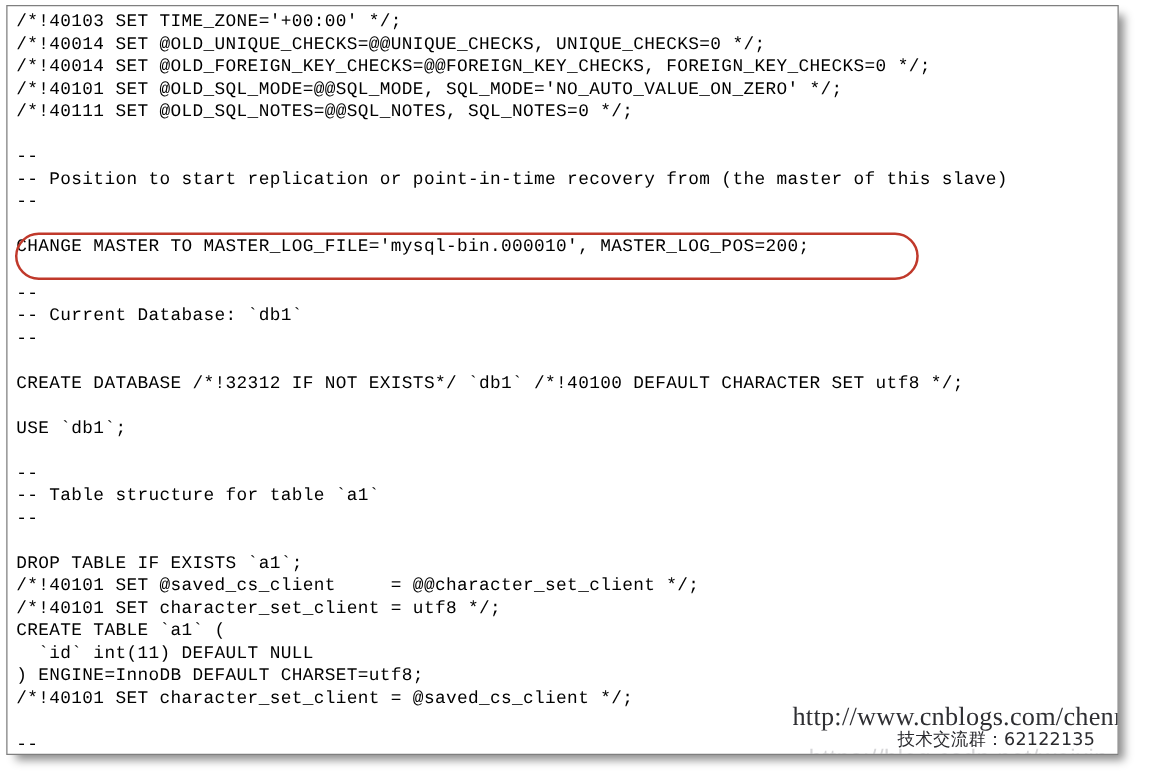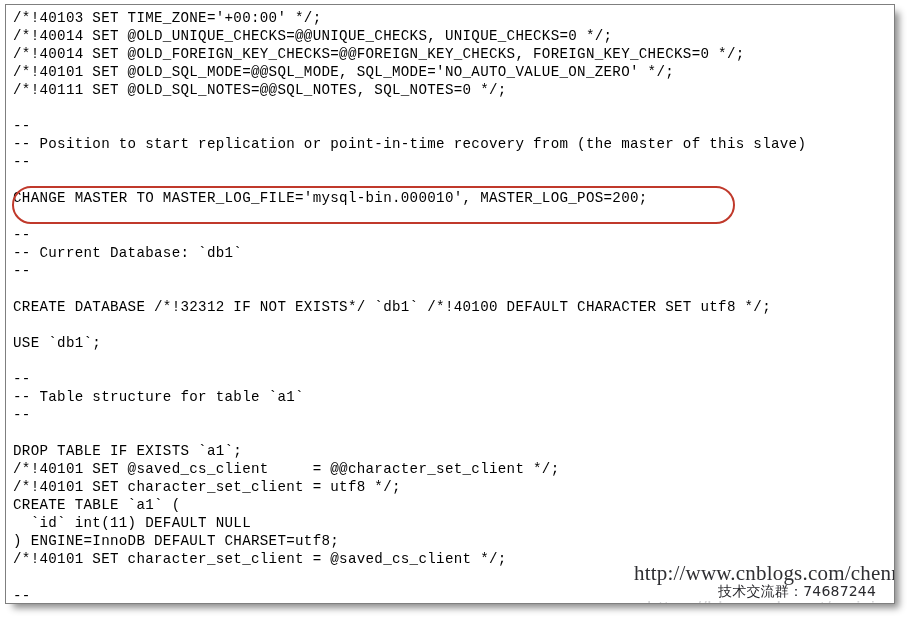--- a/index.html
+++ b/index.html
@@ -110,18 +110,18 @@
 
 <div id="root">
 
   <div class="code-pane">
 
     <pre class="code-listing"><span class="ln">/*!40103 SET TIME_ZONE='+00:00' */;</span><span class="ln">/*!40014 SET @OLD_UNIQUE_CHECKS=@@UNIQUE_CHECKS, UNIQUE_CHECKS=0 */;</span><span class="ln">/*!40014 SET @OLD_FOREIGN_KEY_CHECKS=@@FOREIGN_KEY_CHECKS, FOREIGN_KEY_CHECKS=0 */;</span><span class="ln">/*!40101 SET @OLD_SQL_MODE=@@SQL_MODE, SQL_MODE='NO_AUTO_VALUE_ON_ZERO' */;</span><span class="ln">/*!40111 SET @OLD_SQL_NOTES=@@SQL_NOTES, SQL_NOTES=0 */;</span><span class="ln"></span><span class="ln">--</span><span class="ln">-- Position to start replication or point-in-time recovery from (the master of this slave)</span><span class="ln">--</span><span class="ln"></span><span class="ln">CHANGE MASTER TO MASTER_LOG_FILE='mysql-bin.000010', MASTER_LOG_POS=200;</span><span class="ln"></span><span class="ln">--</span><span class="ln">-- Current Database: `db1`</span><span class="ln">--</span><span class="ln"></span><span class="ln">CREATE DATABASE /*!32312 IF NOT EXISTS*/ `db1` /*!40100 DEFAULT CHARACTER SET utf8 */;</span><span class="ln"></span><span class="ln">USE `db1`;</span><span class="ln"></span><span class="ln">--</span><span class="ln">-- Table structure for table `a1`</span><span class="ln">--</span><span class="ln"></span><span class="ln">DROP TABLE IF EXISTS `a1`;</span><span class="ln">/*!40101 SET @saved_cs_client     = @@character_set_client */;</span><span class="ln">/*!40101 SET character_set_client = utf8 */;</span><span class="ln">CREATE TABLE `a1` (</span><span class="ln">  `id` int(11) DEFAULT NULL</span><span class="ln">) ENGINE=InnoDB DEFAULT CHARSET=utf8;</span><span class="ln">/*!40101 SET character_set_client = @saved_cs_client */;</span><span class="ln"></span><span class="ln">--</span></pre>
 
     <div class="annotation-box"></div>
 
     <div class="watermark-cnblogs">http://www.cnblogs.com/chenmh/</div>
-    <div class="watermark-qq">技术交流群：74687244</div>
+    <div class="watermark-qq">技术交流群：62122135</div>
     <div class="watermark-csdn">https://blog.csdn.net/weixin_46152207</div>
 
   </div>
 
 </div>
 
 </body></html>

